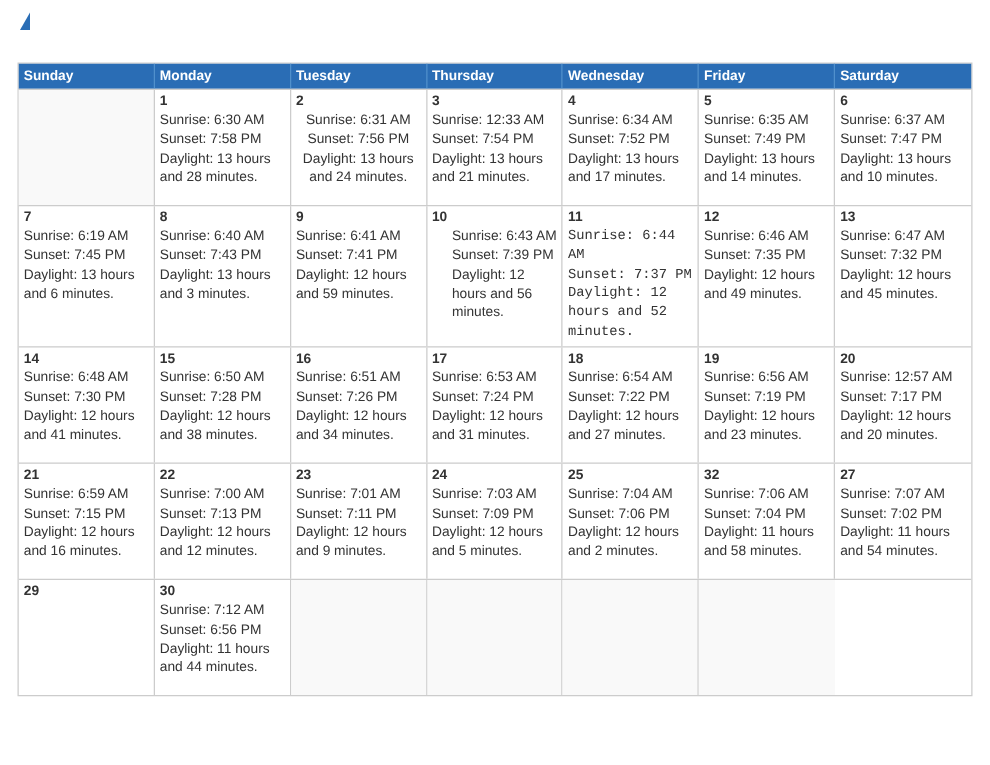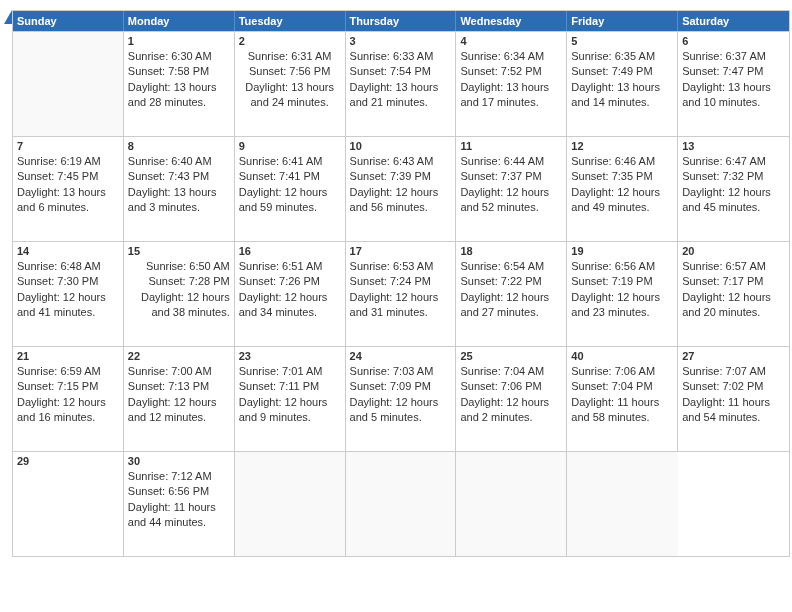--- a/index.html
+++ b/index.html
@@ -6,23 +6,23 @@
     body {
       width: 792px;
       height: 612px;
       font-family: Arial, Helvetica, sans-serif;
       background: #fff;
       overflow: hidden;
     }
     .page {
       width: 792px;
       height: 567px;
-      padding: 10px 2px;
-      display: flex;
-      flex-direction: row;
+      padding: 10px 14px;
+      display: flex;
+      flex-direction: column;
     }
     .header {
       display: flex;
       justify-content: space-between;
       align-items: flex-start;
       margin-bottom: 8px;
     }
     .logo {
       display: flex;
       flex-direction: column;
@@ -159,21 +159,21 @@
 Daylight: 13 hours and 28 minutes.</div>
           </div>
           <div class="cal-cell">
             <div class="day-number">2</div>
             <div class="day-info" style="white-space: pre-line; text-align: center;">Sunrise: 6:31 AM
 Sunset: 7:56 PM
 Daylight: 13 hours and 24 minutes.</div>
           </div>
           <div class="cal-cell">
             <div class="day-number">3</div>
-            <div class="day-info" style="white-space: pre-line;">Sunrise: 6:33 AM
+            <div class="day-info" style="white-space: pre-line;">Sunrise: 12:33 AM
 Sunset: 7:54 PM
 Daylight: 13 hours and 21 minutes.</div>
           </div>
           <div class="cal-cell">
             <div class="day-number">4</div>
             <div class="day-info" style="white-space: pre-line;">Sunrise: 6:34 AM
 Sunset: 7:52 PM
 Daylight: 13 hours and 17 minutes.</div>
           </div>
           <div class="cal-cell">
@@ -203,27 +203,27 @@
 Daylight: 13 hours and 3 minutes.</div>
           </div>
           <div class="cal-cell">
             <div class="day-number">9</div>
             <div class="day-info" style="white-space: pre-line;">Sunrise: 6:41 AM
 Sunset: 7:41 PM
 Daylight: 12 hours and 59 minutes.</div>
           </div>
           <div class="cal-cell">
             <div class="day-number">10</div>
-            <div class="day-info" style="white-space: pre-line;">Sunrise: 6:43 AM
+            <div class="day-info" style="white-space: pre-line; margin-left: 16px;">Sunrise: 6:43 AM
 Sunset: 7:39 PM
 Daylight: 12 hours and 56 minutes.</div>
           </div>
           <div class="cal-cell">
             <div class="day-number">11</div>
-            <div class="day-info" style="white-space: pre-line;">Sunrise: 6:44 AM
+            <div class="day-info" style="white-space: pre-line; font-family: Liberation Mono, monospace;">Sunrise: 6:44 AM
 Sunset: 7:37 PM
 Daylight: 12 hours and 52 minutes.</div>
           </div>
           <div class="cal-cell">
             <div class="day-number">12</div>
             <div class="day-info" style="white-space: pre-line;">Sunrise: 6:46 AM
 Sunset: 7:35 PM
 Daylight: 12 hours and 49 minutes.</div>
           </div>
           <div class="cal-cell">
@@ -235,21 +235,21 @@
         </div>
         <div class="cal-week">
           <div class="cal-cell">
             <div class="day-number">14</div>
             <div class="day-info" style="white-space: pre-line;">Sunrise: 6:48 AM
 Sunset: 7:30 PM
 Daylight: 12 hours and 41 minutes.</div>
           </div>
           <div class="cal-cell">
             <div class="day-number">15</div>
-            <div class="day-info" style="white-space: pre-line; text-align: right;">Sunrise: 6:50 AM
+            <div class="day-info" style="white-space: pre-line;">Sunrise: 6:50 AM
 Sunset: 7:28 PM
 Daylight: 12 hours and 38 minutes.</div>
           </div>
           <div class="cal-cell">
             <div class="day-number">16</div>
             <div class="day-info" style="white-space: pre-line;">Sunrise: 6:51 AM
 Sunset: 7:26 PM
 Daylight: 12 hours and 34 minutes.</div>
           </div>
           <div class="cal-cell">
@@ -265,21 +265,21 @@
 Daylight: 12 hours and 27 minutes.</div>
           </div>
           <div class="cal-cell">
             <div class="day-number">19</div>
             <div class="day-info" style="white-space: pre-line;">Sunrise: 6:56 AM
 Sunset: 7:19 PM
 Daylight: 12 hours and 23 minutes.</div>
           </div>
           <div class="cal-cell">
             <div class="day-number">20</div>
-            <div class="day-info" style="white-space: pre-line;">Sunrise: 6:57 AM
+            <div class="day-info" style="white-space: pre-line;">Sunrise: 12:57 AM
 Sunset: 7:17 PM
 Daylight: 12 hours and 20 minutes.</div>
           </div>
         </div>
         <div class="cal-week">
           <div class="cal-cell">
             <div class="day-number">21</div>
             <div class="day-info" style="white-space: pre-line;">Sunrise: 6:59 AM
 Sunset: 7:15 PM
 Daylight: 12 hours and 16 minutes.</div>
@@ -302,21 +302,21 @@
 Sunset: 7:09 PM
 Daylight: 12 hours and 5 minutes.</div>
           </div>
           <div class="cal-cell">
             <div class="day-number">25</div>
             <div class="day-info" style="white-space: pre-line;">Sunrise: 7:04 AM
 Sunset: 7:06 PM
 Daylight: 12 hours and 2 minutes.</div>
           </div>
           <div class="cal-cell">
-            <div class="day-number">40</div>
+            <div class="day-number">32</div>
             <div class="day-info" style="white-space: pre-line;">Sunrise: 7:06 AM
 Sunset: 7:04 PM
 Daylight: 11 hours and 58 minutes.</div>
           </div>
           <div class="cal-cell">
             <div class="day-number">27</div>
             <div class="day-info" style="white-space: pre-line;">Sunrise: 7:07 AM
 Sunset: 7:02 PM
 Daylight: 11 hours and 54 minutes.</div>
           </div>

